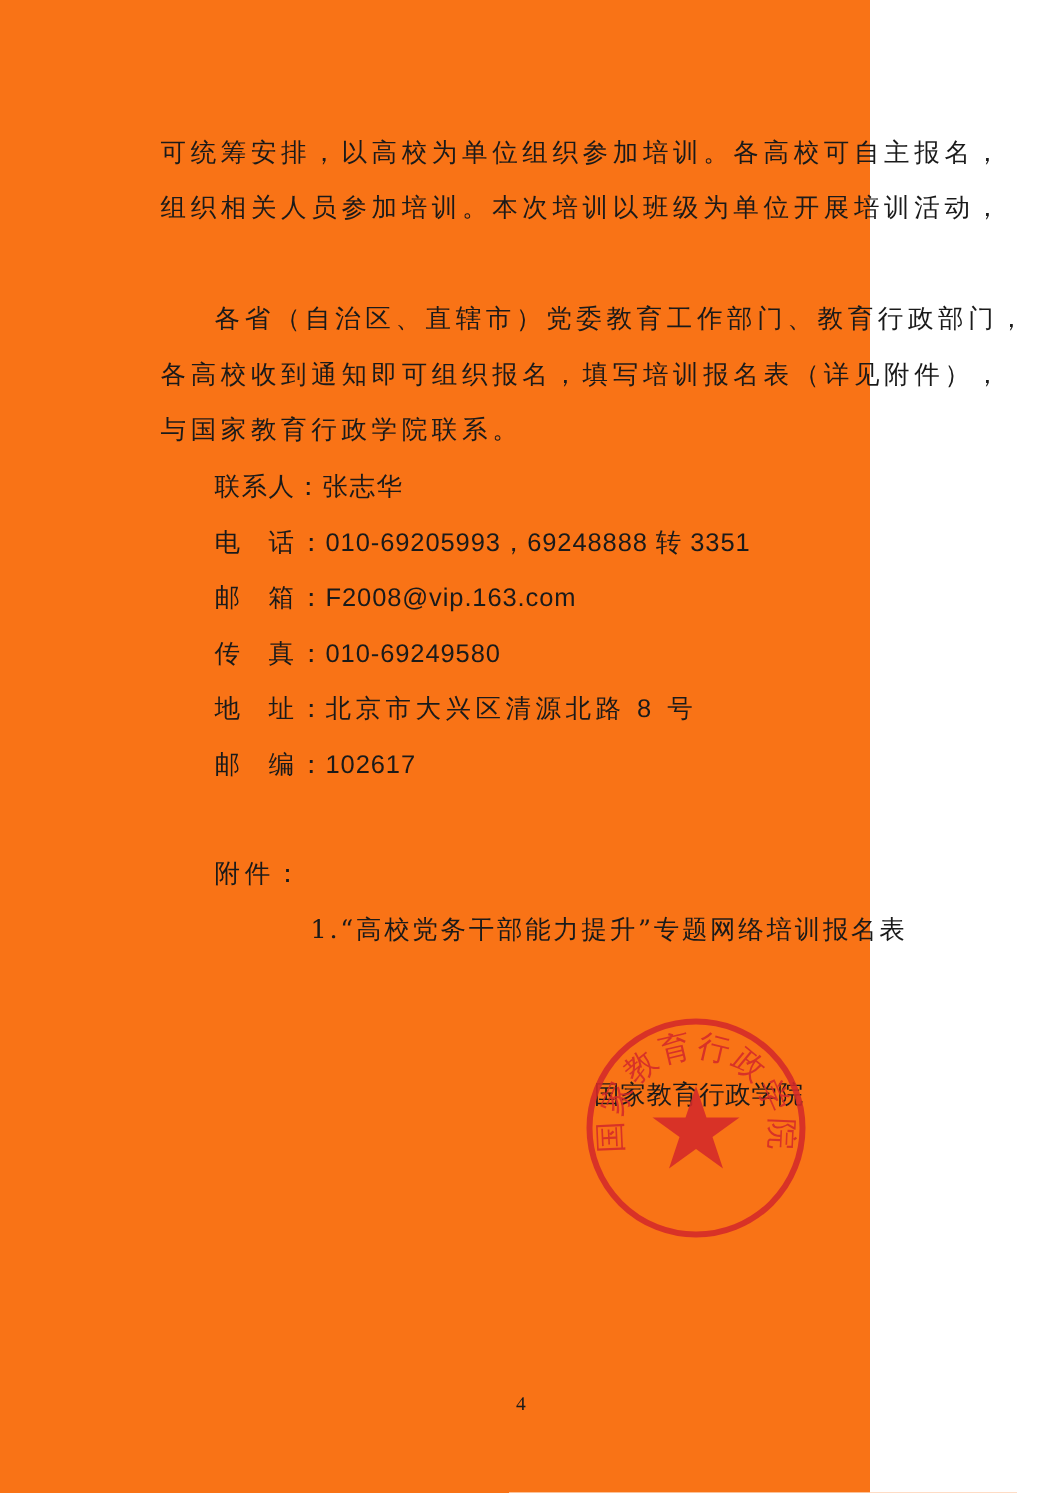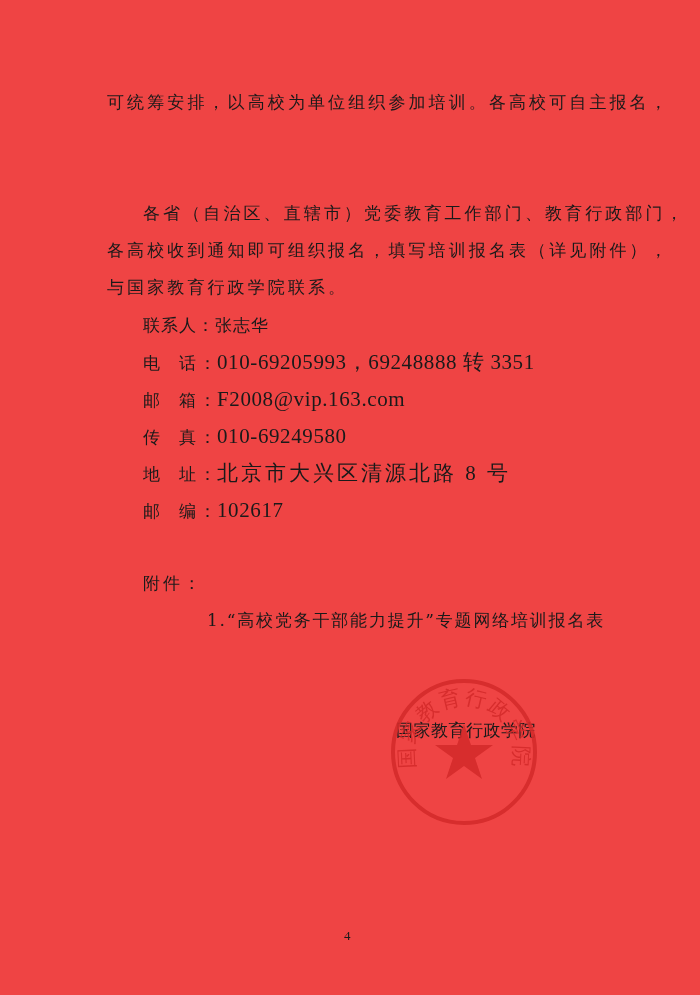--- a/index.html
+++ b/index.html
@@ -1,35 +1,36 @@
 <!DOCTYPE html>
 <html><head>
 <meta charset="utf-8">
 <style>
   html, body { margin: 0; padding: 0; background: #ffffff; }
   body { width: 700px; height: 995px; position: relative; overflow: hidden;
          font-family: "DejaVu Serif", "Liberation Serif", serif; color: #1a1a1a; }
-  .page { position: absolute; left: 0; top: 0; width: 700px; height: 995px; background: #ef4444; }
+  .page { position: absolute; left: 0; top: 0; width: 580px; height: 995px; background: #f97316; }
   .line { position: absolute; font-size: 17px; letter-spacing: 3.1px; white-space: nowrap; line-height: 22px; }
   .body-line { left: 107px; }
   .indent { left: 143px; }
   .contact { left: 143px; letter-spacing: 1px; }
   .contact .lbl-spread { display: inline-flex; justify-content: space-between; width: 54px; margin-right: 2px; }
-  .contact .val { letter-spacing: 0.6px; font-family: Liberation Serif, serif; font-size: 21px; }
+  .contact .val { letter-spacing: 0.6px; font-family: Liberation Sans, sans-serif; font-size: 17px; }
   .attach { left: 172px; letter-spacing: 1.8px; margin-left: 35px; }
   .sign { left: 396px; letter-spacing: 0.5px; z-index: 1; }
   .pagenum { position: absolute; left: 344px; top: 928px; font-size: 13px; font-family: "Liberation Serif", serif; }
   .stamp { position: absolute; left: 390px; top: 678px; width: 148px; height: 148px; z-index: 2; opacity: 0.88; pointer-events: none; }
 </style>
 </head>
 <body>
 
 <div class="page">
 
   <div class="line body-line" style="top:91px">可统筹安排，以高校为单位组织参加培训。各高校可自主报名，</div>
+  <div class="line body-line" style="top:128px">组织相关人员参加培训。本次培训以班级为单位开展培训活动，</div>
 
   <div class="line indent" style="top:202px">各省（自治区、直辖市）党委教育工作部门、教育行政部门，</div>
   <div class="line body-line" style="top:239px">各高校收到通知即可组织报名，填写培训报名表（详见附件），</div>
   <div class="line body-line" style="top:276px">与国家教育行政学院联系。</div>
 
   <div class="line contact" style="top:314px">
     <span>联系人：</span><span>张志华</span>
   </div>
 
   <div class="line contact" style="top:351px">

